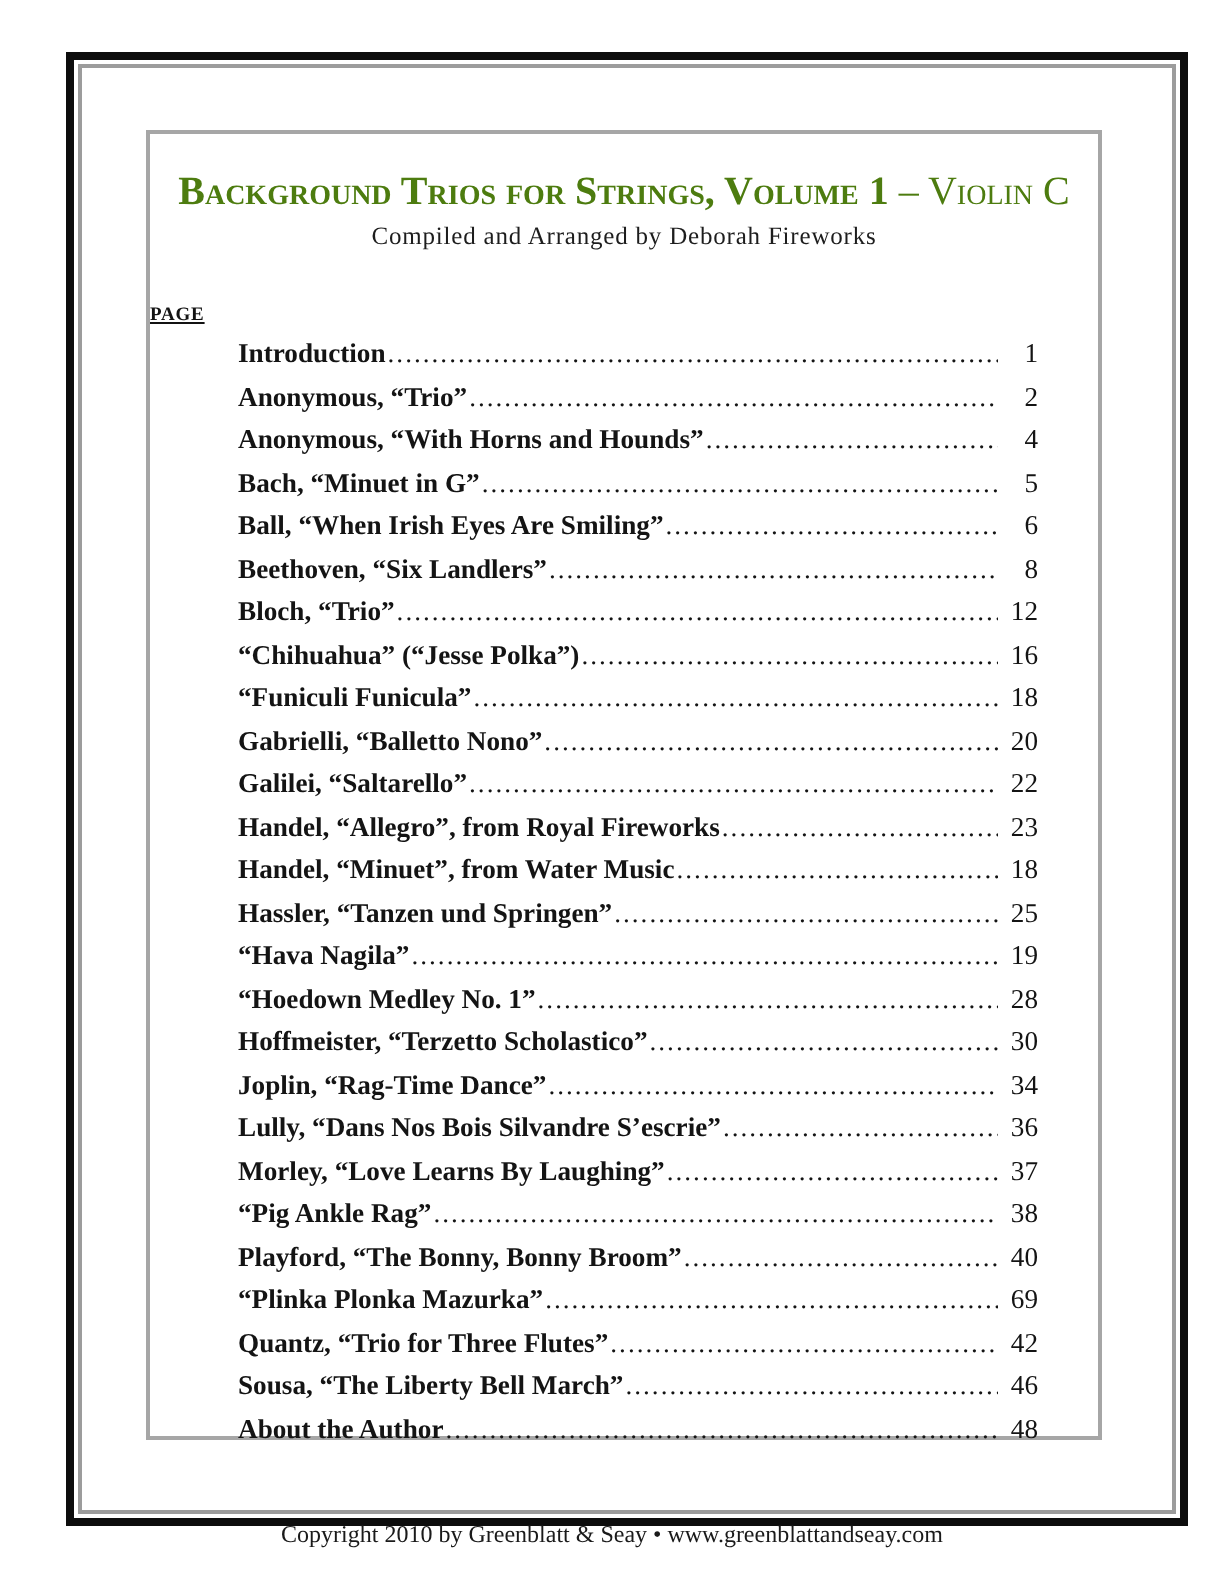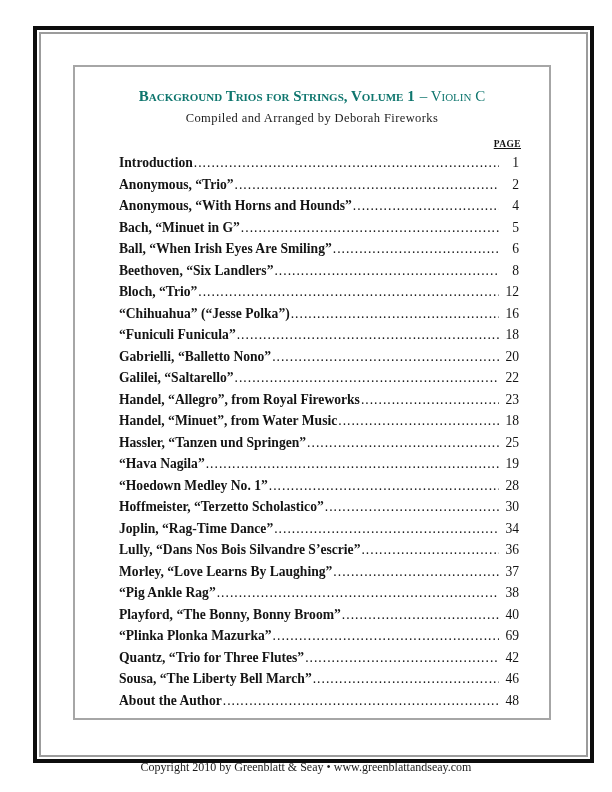--- a/index.html
+++ b/index.html
@@ -37,42 +37,42 @@
     border: 2px solid #a6a6a6;
     background: #ffffff;
   }
 
   .title-line {
     margin-top: 18px;
     text-align: center;
     white-space: nowrap;
     font-weight: bold;
     font-variant: small-caps;
-    font-size: 15px;
+    font-size: 20px;
     line-height: 22px;
-    color: #0f766e;
+    color: #4d7c0f;
   }
   .title-suffix {
     font-weight: normal;
     margin-left: 5px;
   }
 
   .subtitle {
     text-align: center;
     font-size: 12.5px;
     line-height: 16px;
     margin-top: 3px;
     letter-spacing: 0.4px;
     color: #1d1d1d;
   }
 
   .page-label {
-    text-align: right;
+    text-align: left;
     padding-right: 28px;
-    margin-top: 13px;
+    margin-top: 27px;
     font-weight: bold;
     font-size: 9.5px;
     line-height: 11px;
     letter-spacing: 0.4px;
     color: #131313;
     text-decoration: underline;
   }
 
   .toc-list {
     padding: 2px 30px 0 44px;

